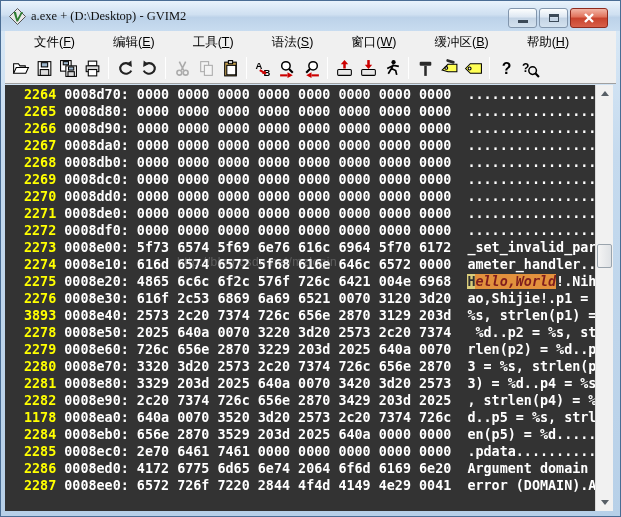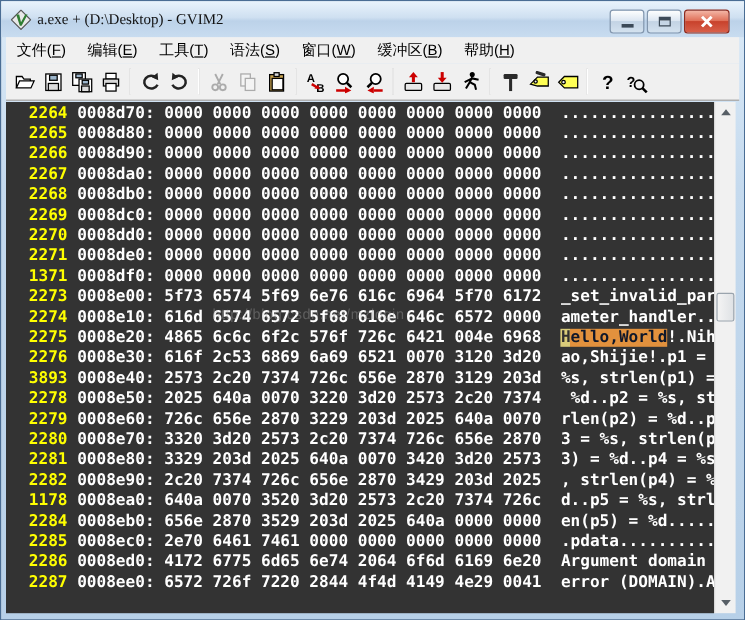--- a/index.html
+++ b/index.html
@@ -22,35 +22,35 @@
     display:flex;align-items:center;justify-content:center;}
   .wbtn.min{width:29px;}
   .wbtn.max{width:29px;}
   .wbtn.close{width:38px;border-color:#8e2a1d;
     background:linear-gradient(180deg,#f3b5a5 0%,#e0715a 45%,#c8422c 50%,#d8604a 100%);}
   .glyph-min{width:10px;height:3px;background:#3c4a58;margin-top:6px;}
   .glyph-max{width:10px;height:8px;border:1px solid #3c4a58;border-top:3px solid #3c4a58;background:transparent;}
   
   .menubar{position:absolute;top:30px;left:4px;right:4px;height:22px;background:#f0f0f0;
     display:flex;align-items:center;font-size:12.5px;color:#000;}
-  .menu-item{padding:6px 9px;white-space:nowrap;}
+  .menu-item{padding:6px 9px;white-space:nowrap;margin-left:20px;}
   
   .toolbar{position:absolute;top:52px;left:4px;right:4px;height:31px;background:#f0f0f0;
     border-bottom:1px solid #a0a0a0;display:flex;align-items:center;padding-left:3px;}
   .tbtn{width:24px;height:24px;display:flex;align-items:center;justify-content:center;}
   .tbtn svg{width:19px;height:19px;}
   .tsep{width:1px;height:22px;background:#a6a6a6;border-right:1px solid #fff;margin:0 4px;}
   
   .editor{position:absolute;top:84px;left:4px;width:590px;height:426px;background:#333333;
     font-family:"DejaVu Sans Mono","Liberation Mono",monospace;font-size:13.4px;font-weight:bold;
     color:#fff;overflow:hidden;padding:1px 0 0 3px;}
   .hexline{height:17px;line-height:17px;white-space:pre;}
   .lnum{color:#ffff00;margin-left:16px;}
   .hl-cursor{background:#d9cc7a;color:#303030;}
-  .hl-match{background:#e2913d;color:#0f172a;}
+  .hl-match{background:#e2913d;color:#7f1d1d;font-style:italic;}
   .watermark{position:absolute;left:172px;top:170px;font-size:12px;font-weight:normal;
     letter-spacing:.5px;color:rgba(165,165,165,.38);font-family:Liberation Sans, sans-serif;
     pointer-events:none;white-space:pre;}
   .statusline{position:absolute;left:0;bottom:0;width:100%;height:17px;line-height:17px;white-space:pre;}
   
   .scrollbar{position:absolute;top:84px;left:594px;width:18px;height:426px;background:#f1f1f1;
     border-left:1px solid #d9d9d9;}
   .sb-btn{position:absolute;left:0;width:18px;height:17px;display:flex;align-items:center;justify-content:center;}
   .sb-up{top:0;}
   .sb-down{bottom:0;}
@@ -243,21 +243,21 @@
   <div class="editor">
     <div id="hexlines">
         <div class="hexline"><span class="lnum">2264</span> 0008d70: 0000 0000 0000 0000 0000 0000 0000 0000  ................</div>
         <div class="hexline"><span class="lnum">2265</span> 0008d80: 0000 0000 0000 0000 0000 0000 0000 0000  ................</div>
         <div class="hexline"><span class="lnum">2266</span> 0008d90: 0000 0000 0000 0000 0000 0000 0000 0000  ................</div>
         <div class="hexline"><span class="lnum">2267</span> 0008da0: 0000 0000 0000 0000 0000 0000 0000 0000  ................</div>
         <div class="hexline"><span class="lnum">2268</span> 0008db0: 0000 0000 0000 0000 0000 0000 0000 0000  ................</div>
         <div class="hexline"><span class="lnum">2269</span> 0008dc0: 0000 0000 0000 0000 0000 0000 0000 0000  ................</div>
         <div class="hexline"><span class="lnum">2270</span> 0008dd0: 0000 0000 0000 0000 0000 0000 0000 0000  ................</div>
         <div class="hexline"><span class="lnum">2271</span> 0008de0: 0000 0000 0000 0000 0000 0000 0000 0000  ................</div>
-        <div class="hexline"><span class="lnum">1371</span> 0008df0: 0000 0000 0000 0000 0000 0000 0000 0000  ................</div>
+        <div class="hexline"><span class="lnum">2272</span> 0008df0: 0000 0000 0000 0000 0000 0000 0000 0000  ................</div>
         <div class="hexline"><span class="lnum">2273</span> 0008e00: 5f73 6574 5f69 6e76 616c 6964 5f70 6172  _set_invalid_par</div>
         <div class="hexline"><span class="lnum">2274</span> 0008e10: 616d 6574 6572 5f68 616e 646c 6572 0000  ameter_handler..</div>
         <div class="hexline"><span class="lnum">2275</span> 0008e20: 4865 6c6c 6f2c 576f 726c 6421 004e 6968  <span class="hl-cursor">H</span><span class="hl-match">ello,World</span>!.Nih</div>
         <div class="hexline"><span class="lnum">2276</span> 0008e30: 616f 2c53 6869 6a69 6521 0070 3120 3d20  ao,Shijie!.p1 = </div>
         <div class="hexline"><span class="lnum">3893</span> 0008e40: 2573 2c20 7374 726c 656e 2870 3129 203d  %s, strlen(p1) =</div>
         <div class="hexline"><span class="lnum">2278</span> 0008e50: 2025 640a 0070 3220 3d20 2573 2c20 7374   %d..p2 = %s, st</div>
         <div class="hexline"><span class="lnum">2279</span> 0008e60: 726c 656e 2870 3229 203d 2025 640a 0070  rlen(p2) = %d..p</div>
         <div class="hexline"><span class="lnum">2280</span> 0008e70: 3320 3d20 2573 2c20 7374 726c 656e 2870  3 = %s, strlen(p</div>
         <div class="hexline"><span class="lnum">2281</span> 0008e80: 3329 203d 2025 640a 0070 3420 3d20 2573  3) = %d..p4 = %s</div>
         <div class="hexline"><span class="lnum">2282</span> 0008e90: 2c20 7374 726c 656e 2870 3429 203d 2025  , strlen(p4) = %</div>

